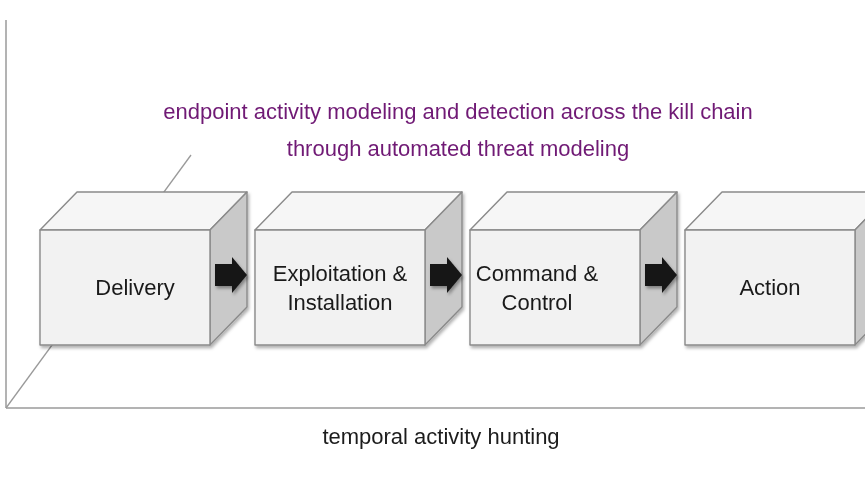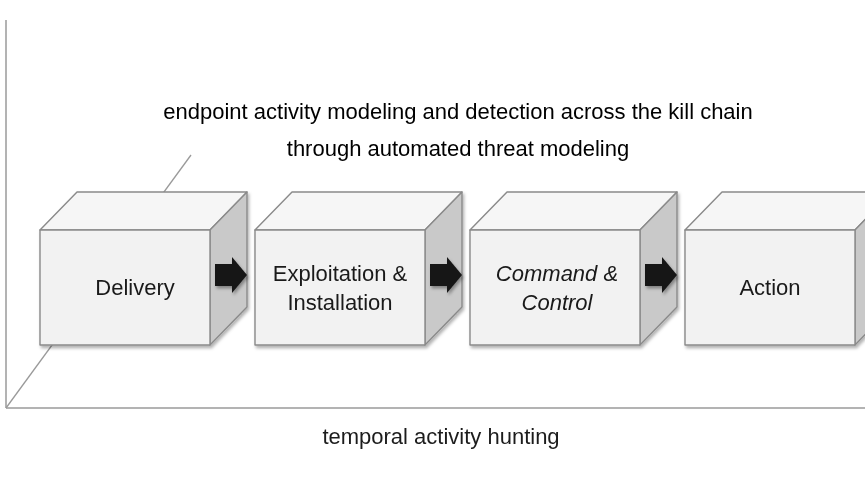--- a/index.html
+++ b/index.html
@@ -23,21 +23,21 @@
     height: 483px;
   }
   .title-block {
     position: absolute;
     left: 51px;
     top: 93px;
     width: 814px;
     text-align: center;
     font-size: 22px;
     line-height: 37px;
-    color: #000000;
+    color: #701a75;
   }
   .box-label {
     position: absolute;
     top: 230px;
     width: 170px;
     height: 115px;
     display: flex;
     align-items: center;
     justify-content: center;
     text-align: center;
@@ -114,21 +114,21 @@
     <div>endpoint activity modeling and detection across the kill chain</div>
     <div>through automated threat modeling</div>
   </div>
 
   <div class="box-label" style="left:40px;padding-left:20px;">
     <span class="inner">Delivery</span>
   </div>
   <div class="box-label" style="left:255px;">
     <span class="inner">Exploitation &amp; Installation</span>
   </div>
-  <div class="box-label" style="left:472px;font-style:italic;">
+  <div class="box-label" style="left:452px;">
     <span class="inner">Command &amp; Control</span>
   </div>
   <div class="box-label" style="left:685px;">
     <span class="inner">Action</span>
   </div>
 
   <div class="x-axis-caption">temporal activity hunting</div>
 
 </div>
 

